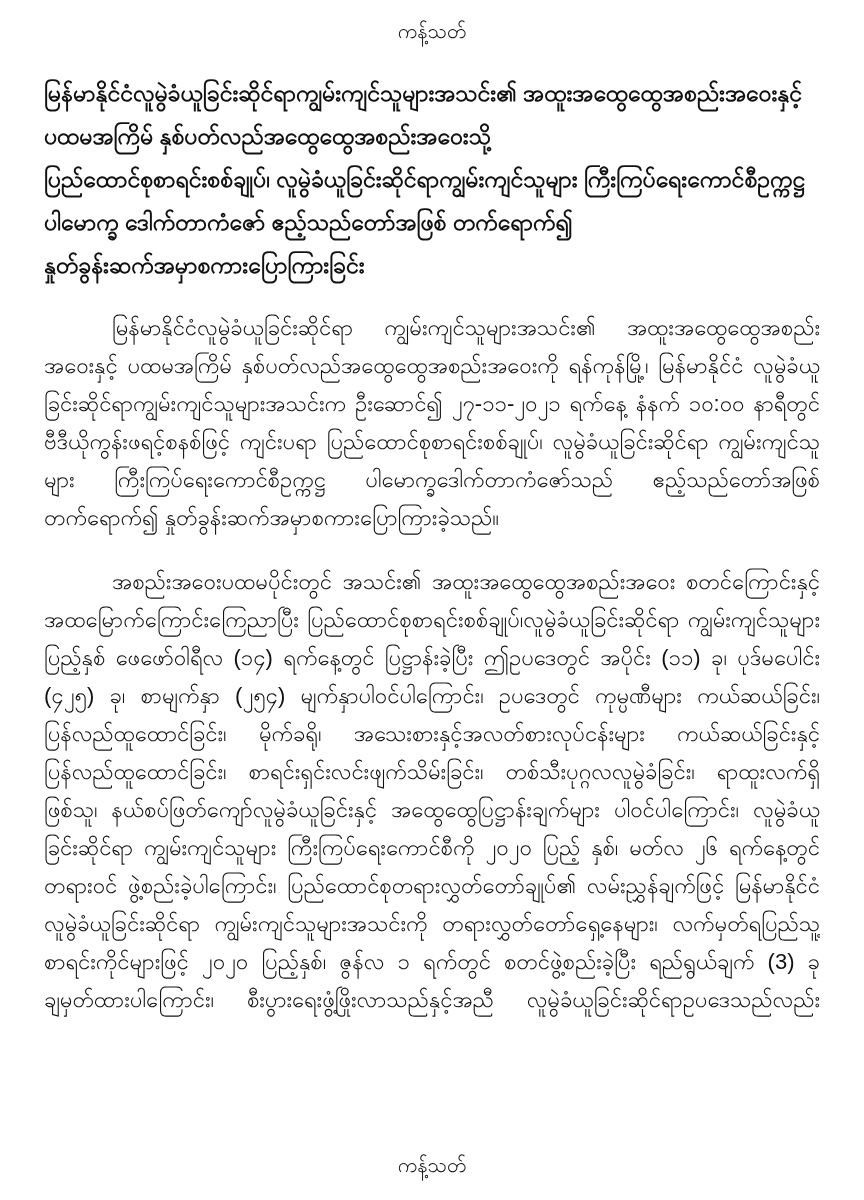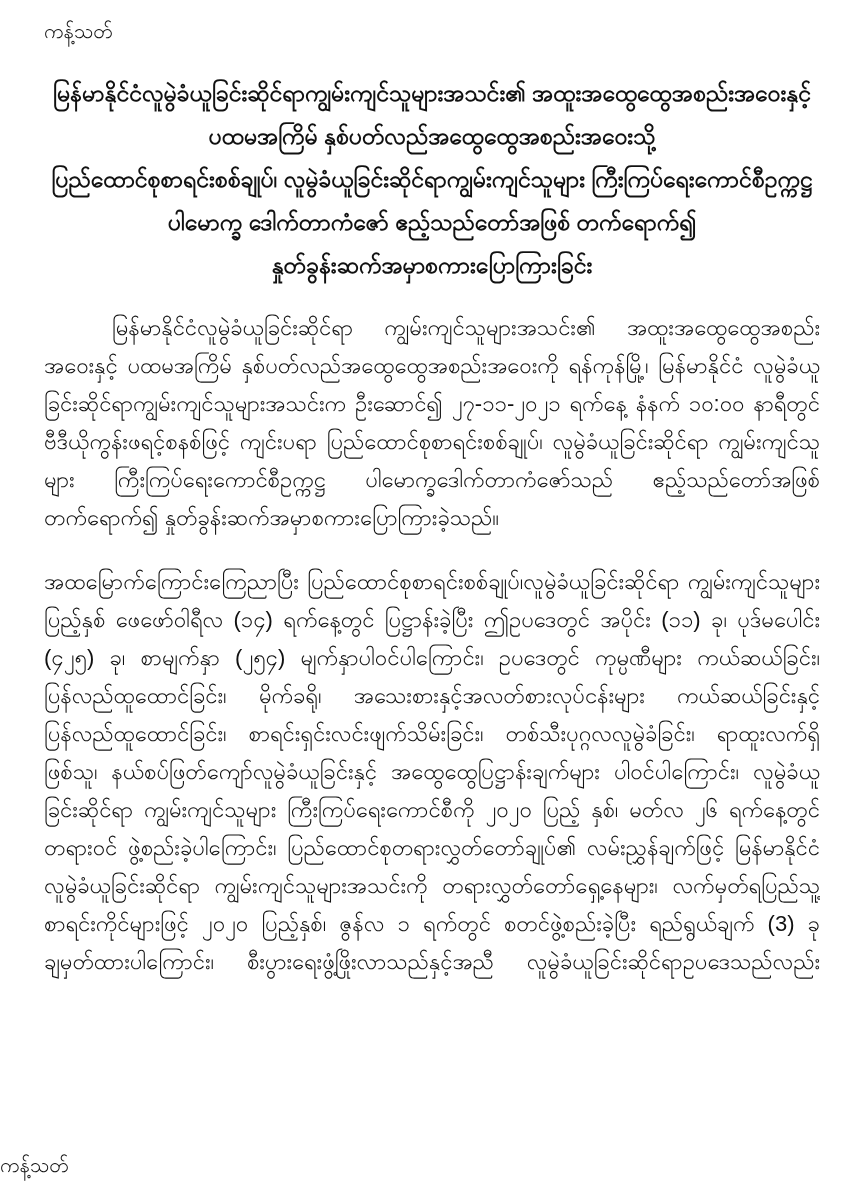--- a/index.html
+++ b/index.html
@@ -13,36 +13,36 @@
     height: 1200px;
     margin: 0 auto;
     background: #ffffff;
     box-sizing: border-box;
     padding: 16px 44px 0 44px;
     overflow: hidden;
     font-family: "Liberation Sans", "DejaVu Sans", sans-serif;
     color: #111111;
   }
   .classification {
-    text-align: left;
+    text-align: center;
     font-size: 20px;
     line-height: 30px;
     color: #111111;
   }
   .classification.top {
     margin-bottom: 26px;
   }
   .classification.bottom {
     position: absolute;
     left: 0;
     right: 0;
     bottom: 20px;
   }
   .title-block {
-    text-align: center;
+    text-align: left;
     font-weight: bold;
     font-size: 23px;
   }
   .title-line {
     height: 43px;
     line-height: 43px;
     overflow: hidden;
   }
   .para {
     font-size: 22px;
@@ -82,20 +82,21 @@
   <div class="para para-1">
     <div class="line first">မြန်မာနိုင်ငံလူမွဲခံယူခြင်းဆိုင်ရာ ကျွမ်းကျင်သူများအသင်း၏ အထူးအထွေထွေအစည်း</div>
     <div class="line">အဝေးနှင့် ပထမအကြိမ် နှစ်ပတ်လည်အထွေထွေအစည်းအဝေးကို ရန်ကုန်မြို့၊ မြန်မာနိုင်ငံ လူမွဲခံယူ</div>
     <div class="line">ခြင်းဆိုင်ရာကျွမ်းကျင်သူများအသင်းက ဦးဆောင်၍ ၂၇-၁၁-၂၀၂၁ ရက်နေ့ နံနက် ၁၀:၀၀ နာရီတွင်</div>
     <div class="line">ဗီဒီယိုကွန်းဖရင့်စနစ်ဖြင့် ကျင်းပရာ ပြည်ထောင်စုစာရင်းစစ်ချုပ်၊ လူမွဲခံယူခြင်းဆိုင်ရာ ကျွမ်းကျင်သူ</div>
     <div class="line">များ ကြီးကြပ်ရေးကောင်စီဥက္ကဋ္ဌ ပါမောက္ခဒေါက်တာကံဇော်သည် ဧည့်သည်တော်အဖြစ်</div>
     <div class="line flush-left">တက်ရောက်၍ နှုတ်ခွန်းဆက်အမှာစကားပြောကြားခဲ့သည်။</div>
   </div>
 
   <div class="para para-2">
+    <div class="line first">အစည်းအဝေးပထမပိုင်းတွင် အသင်း၏ အထူးအထွေထွေအစည်းအဝေး စတင်ကြောင်းနှင့်</div>
     <div class="line">အထမြောက်ကြောင်းကြေညာပြီး ပြည်ထောင်စုစာရင်းစစ်ချုပ်၊လူမွဲခံယူခြင်းဆိုင်ရာ ကျွမ်းကျင်သူများ</div>
     <div class="line">ပြည့်နှစ် ဖေဖော်ဝါရီလ (၁၄) ရက်နေ့တွင် ပြဋ္ဌာန်းခဲ့ပြီး ဤဥပဒေတွင် အပိုင်း (၁၁) ခု၊ ပုဒ်မပေါင်း</div>
     <div class="line">(၄၂၅) ခု၊ စာမျက်နှာ (၂၅၄) မျက်နှာပါဝင်ပါကြောင်း၊ ဥပဒေတွင် ကုမ္ပဏီများ ကယ်ဆယ်ခြင်း၊</div>
     <div class="line">ပြန်လည်ထူထောင်ခြင်း၊ မိုက်ခရို၊ အသေးစားနှင့်အလတ်စားလုပ်ငန်းများ ကယ်ဆယ်ခြင်းနှင့်</div>
     <div class="line">ပြန်လည်ထူထောင်ခြင်း၊ စာရင်းရှင်းလင်းဖျက်သိမ်းခြင်း၊ တစ်သီးပုဂ္ဂလလူမွဲခံခြင်း၊ ရာထူးလက်ရှိ</div>
     <div class="line">ဖြစ်သူ၊ နယ်စပ်ဖြတ်ကျော်လူမွဲခံယူခြင်းနှင့် အထွေထွေပြဋ္ဌာန်းချက်များ ပါဝင်ပါကြောင်း၊ လူမွဲခံယူ</div>
     <div class="line">ခြင်းဆိုင်ရာ ကျွမ်းကျင်သူများ ကြီးကြပ်ရေးကောင်စီကို ၂၀၂၀ ပြည့် နှစ်၊ မတ်လ ၂၆ ရက်နေ့တွင်</div>
     <div class="line">တရားဝင် ဖွဲ့စည်းခဲ့ပါကြောင်း၊ ပြည်ထောင်စုတရားလွှတ်တော်ချုပ်၏ လမ်းညွှန်ချက်ဖြင့် မြန်မာနိုင်ငံ</div>
     <div class="line">လူမွဲခံယူခြင်းဆိုင်ရာ ကျွမ်းကျင်သူများအသင်းကို တရားလွှတ်တော်ရှေ့နေများ၊ လက်မှတ်ရပြည်သူ့</div>
     <div class="line">စာရင်းကိုင်များဖြင့် ၂၀၂၀ ပြည့်နှစ်၊ ဇွန်လ ၁ ရက်တွင် စတင်ဖွဲ့စည်းခဲ့ပြီး ရည်ရွယ်ချက် (3) ခု</div>

